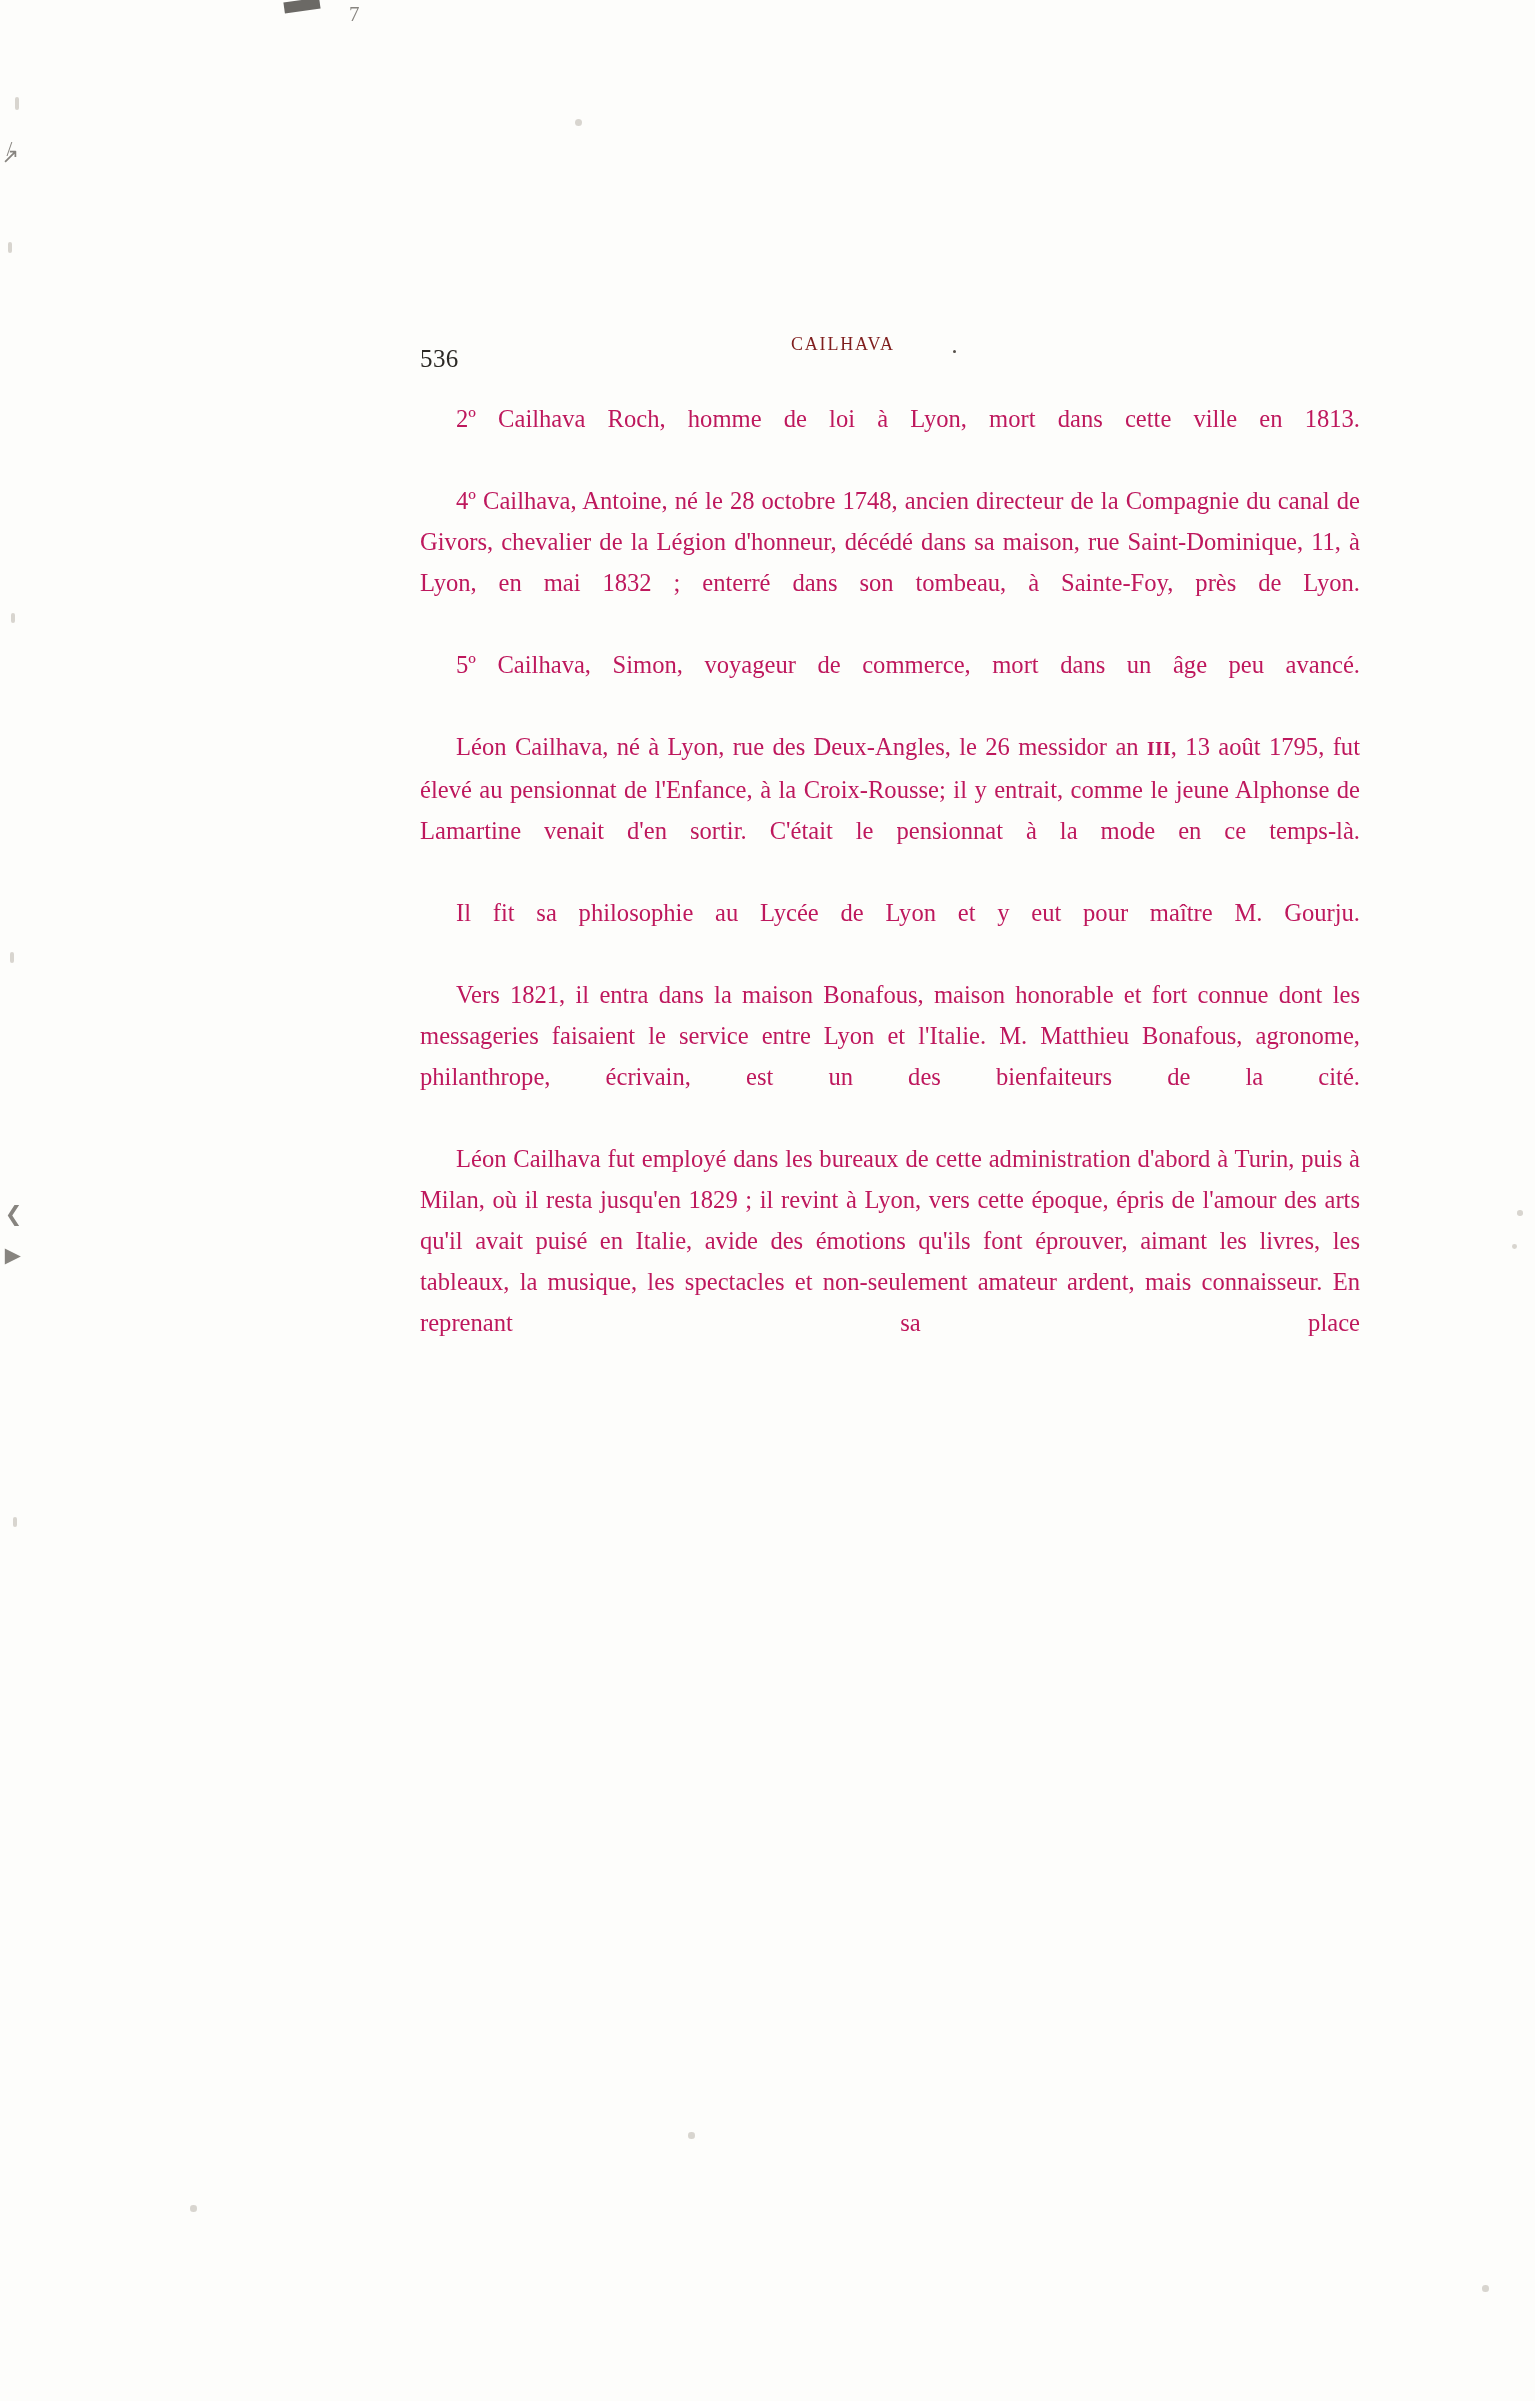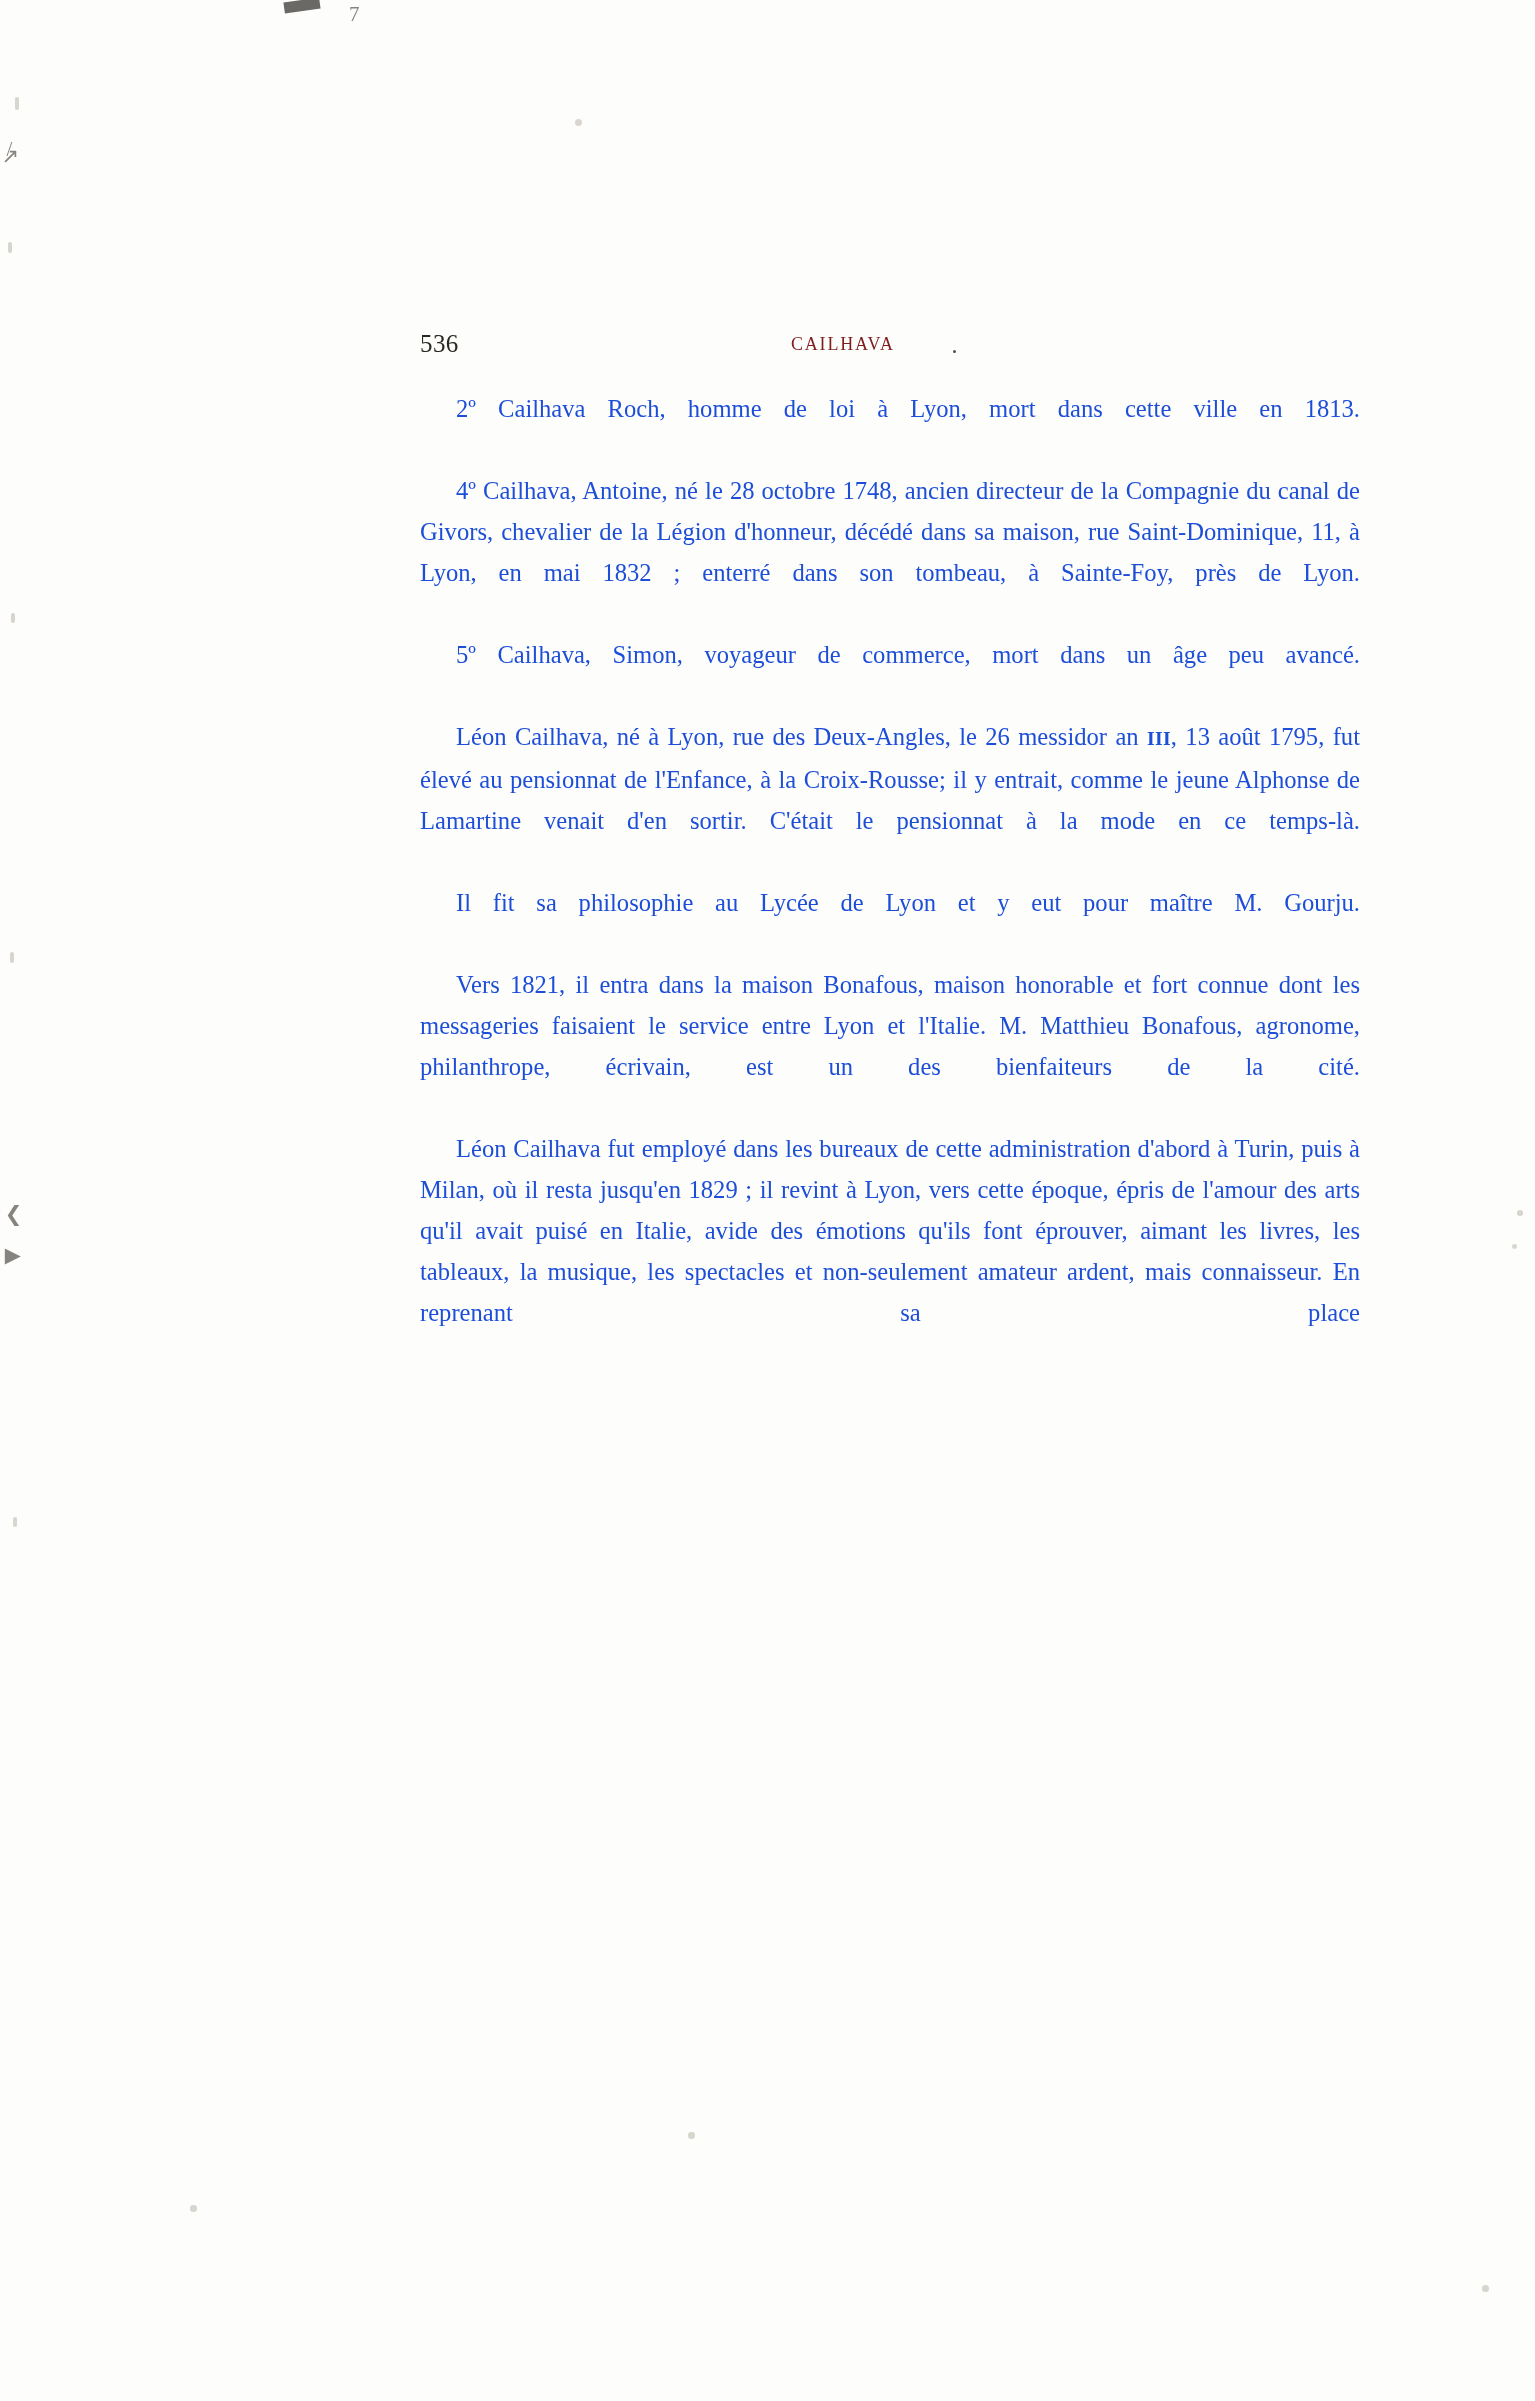--- a/index.html
+++ b/index.html
@@ -37,21 +37,21 @@
   .running-head {
     position: absolute;
     left: 420px;
     top: 329px;
     width: 936px;
     height: 32px;
   }
   .folio {
     position: absolute;
     left: 0;
-    top: 1px;
+    top: 16px;
     font-size: 25px;
     letter-spacing: 0.4px;
     color: #2b2824;
   }
   .head-title {
     position: absolute;
     left: 371px;
     top: 4.8px;
     font-size: 18px;
     letter-spacing: 1.8px;
@@ -63,26 +63,26 @@
     top: 21px;
     width: 3.2px;
     height: 3.2px;
     background: #55504a;
     border-radius: 50%;
   }
 
   .body-text {
     position: absolute;
     left: 420px;
-    top: 388px;
+    top: 398px;
     width: 940px;
     font-size: 24.6px;
     line-height: 41px;
     text-align: justify;
-    color: #1d4ed8;
+    color: #be185d;
   }
 
   p.para {
     margin: 0;
     text-indent: 36px;
     text-align: justify;
     -webkit-hyphens: none;
     hyphens: none;
   }
   p.para::after {

